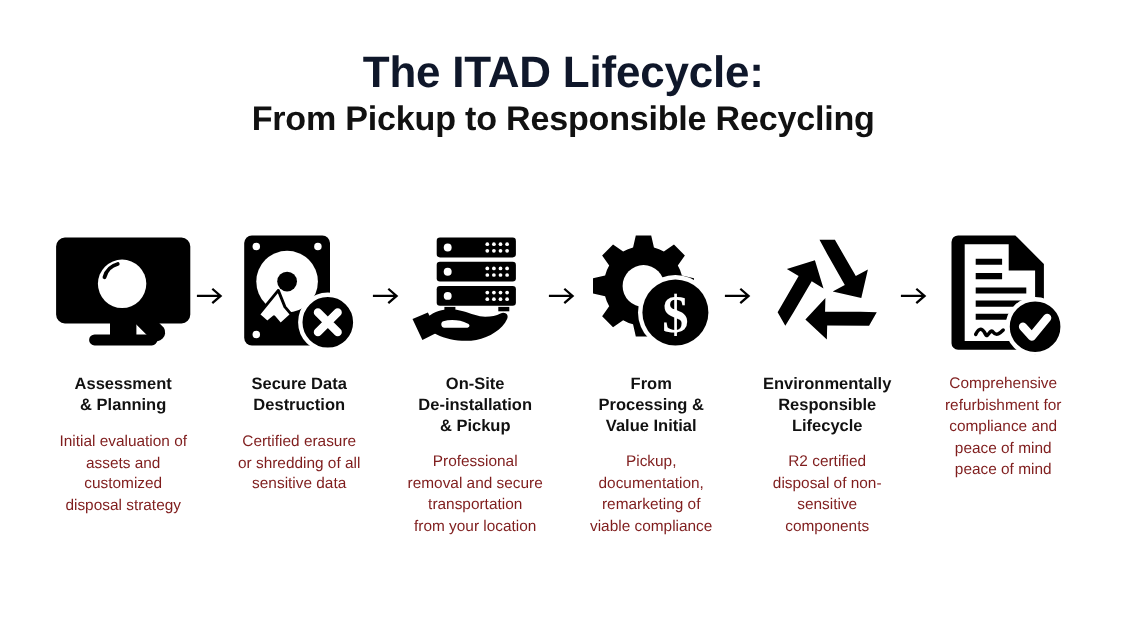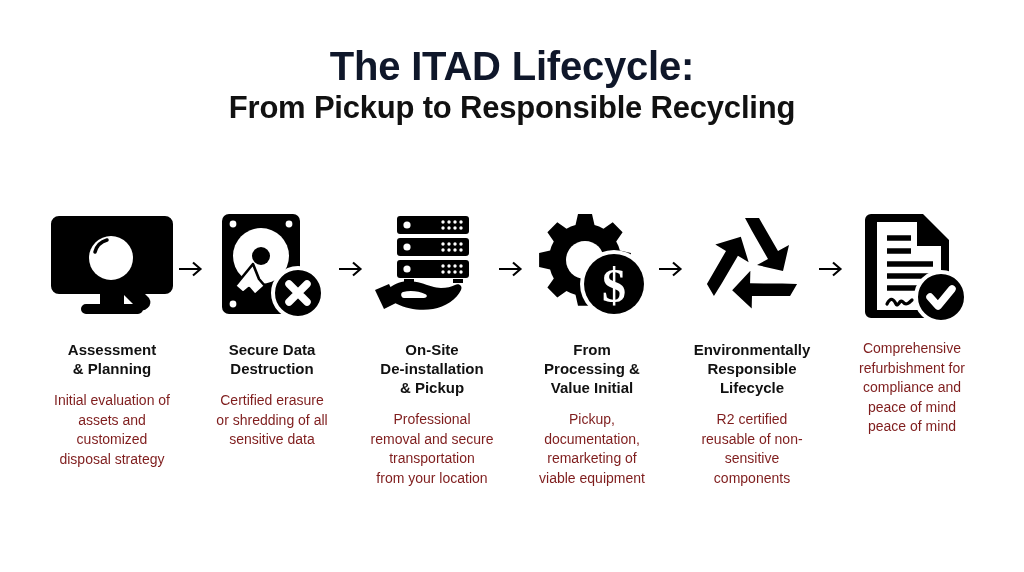--- a/index.html
+++ b/index.html
@@ -262,21 +262,21 @@
       </div>
       <div class="step-title">
         <span>From</span><br>
         <span>Processing &amp;</span><br>
         <span>Value Initial</span>
       </div>
       <div class="step-desc">
         <span>Pickup,</span><br>
         <span>documentation,</span><br>
         <span>remarketing of</span><br>
-        <span>viable equipment</span>
+        <span>viable compliance</span>
       </div>
       <div class="arrow">
         <svg width="26" height="18" viewBox="0 0 26 18" aria-hidden="true">
           <path d="M1 9 H22 M15 2.5 L22.5 9 L15 15.5" stroke="#000000" stroke-width="2.1" fill="none"></path>
         </svg>
       </div>
     </div>
 
     <div class="step">
       <div class="icon-box">
@@ -294,21 +294,21 @@
           </g>
         </svg>
       </div>
       <div class="step-title">
         <span>Environmentally</span><br>
         <span>Responsible</span><br>
         <span>Lifecycle</span>
       </div>
       <div class="step-desc">
         <span>R2 certified</span><br>
-        <span>reusable of non-</span><br>
+        <span>disposal of non-</span><br>
         <span>sensitive</span><br>
         <span>components</span>
       </div>
       <div class="arrow">
         <svg width="26" height="18" viewBox="0 0 26 18" aria-hidden="true">
           <path d="M1 9 H22 M15 2.5 L22.5 9 L15 15.5" stroke="#000000" stroke-width="2.1" fill="none"></path>
         </svg>
       </div>
     </div>
 

